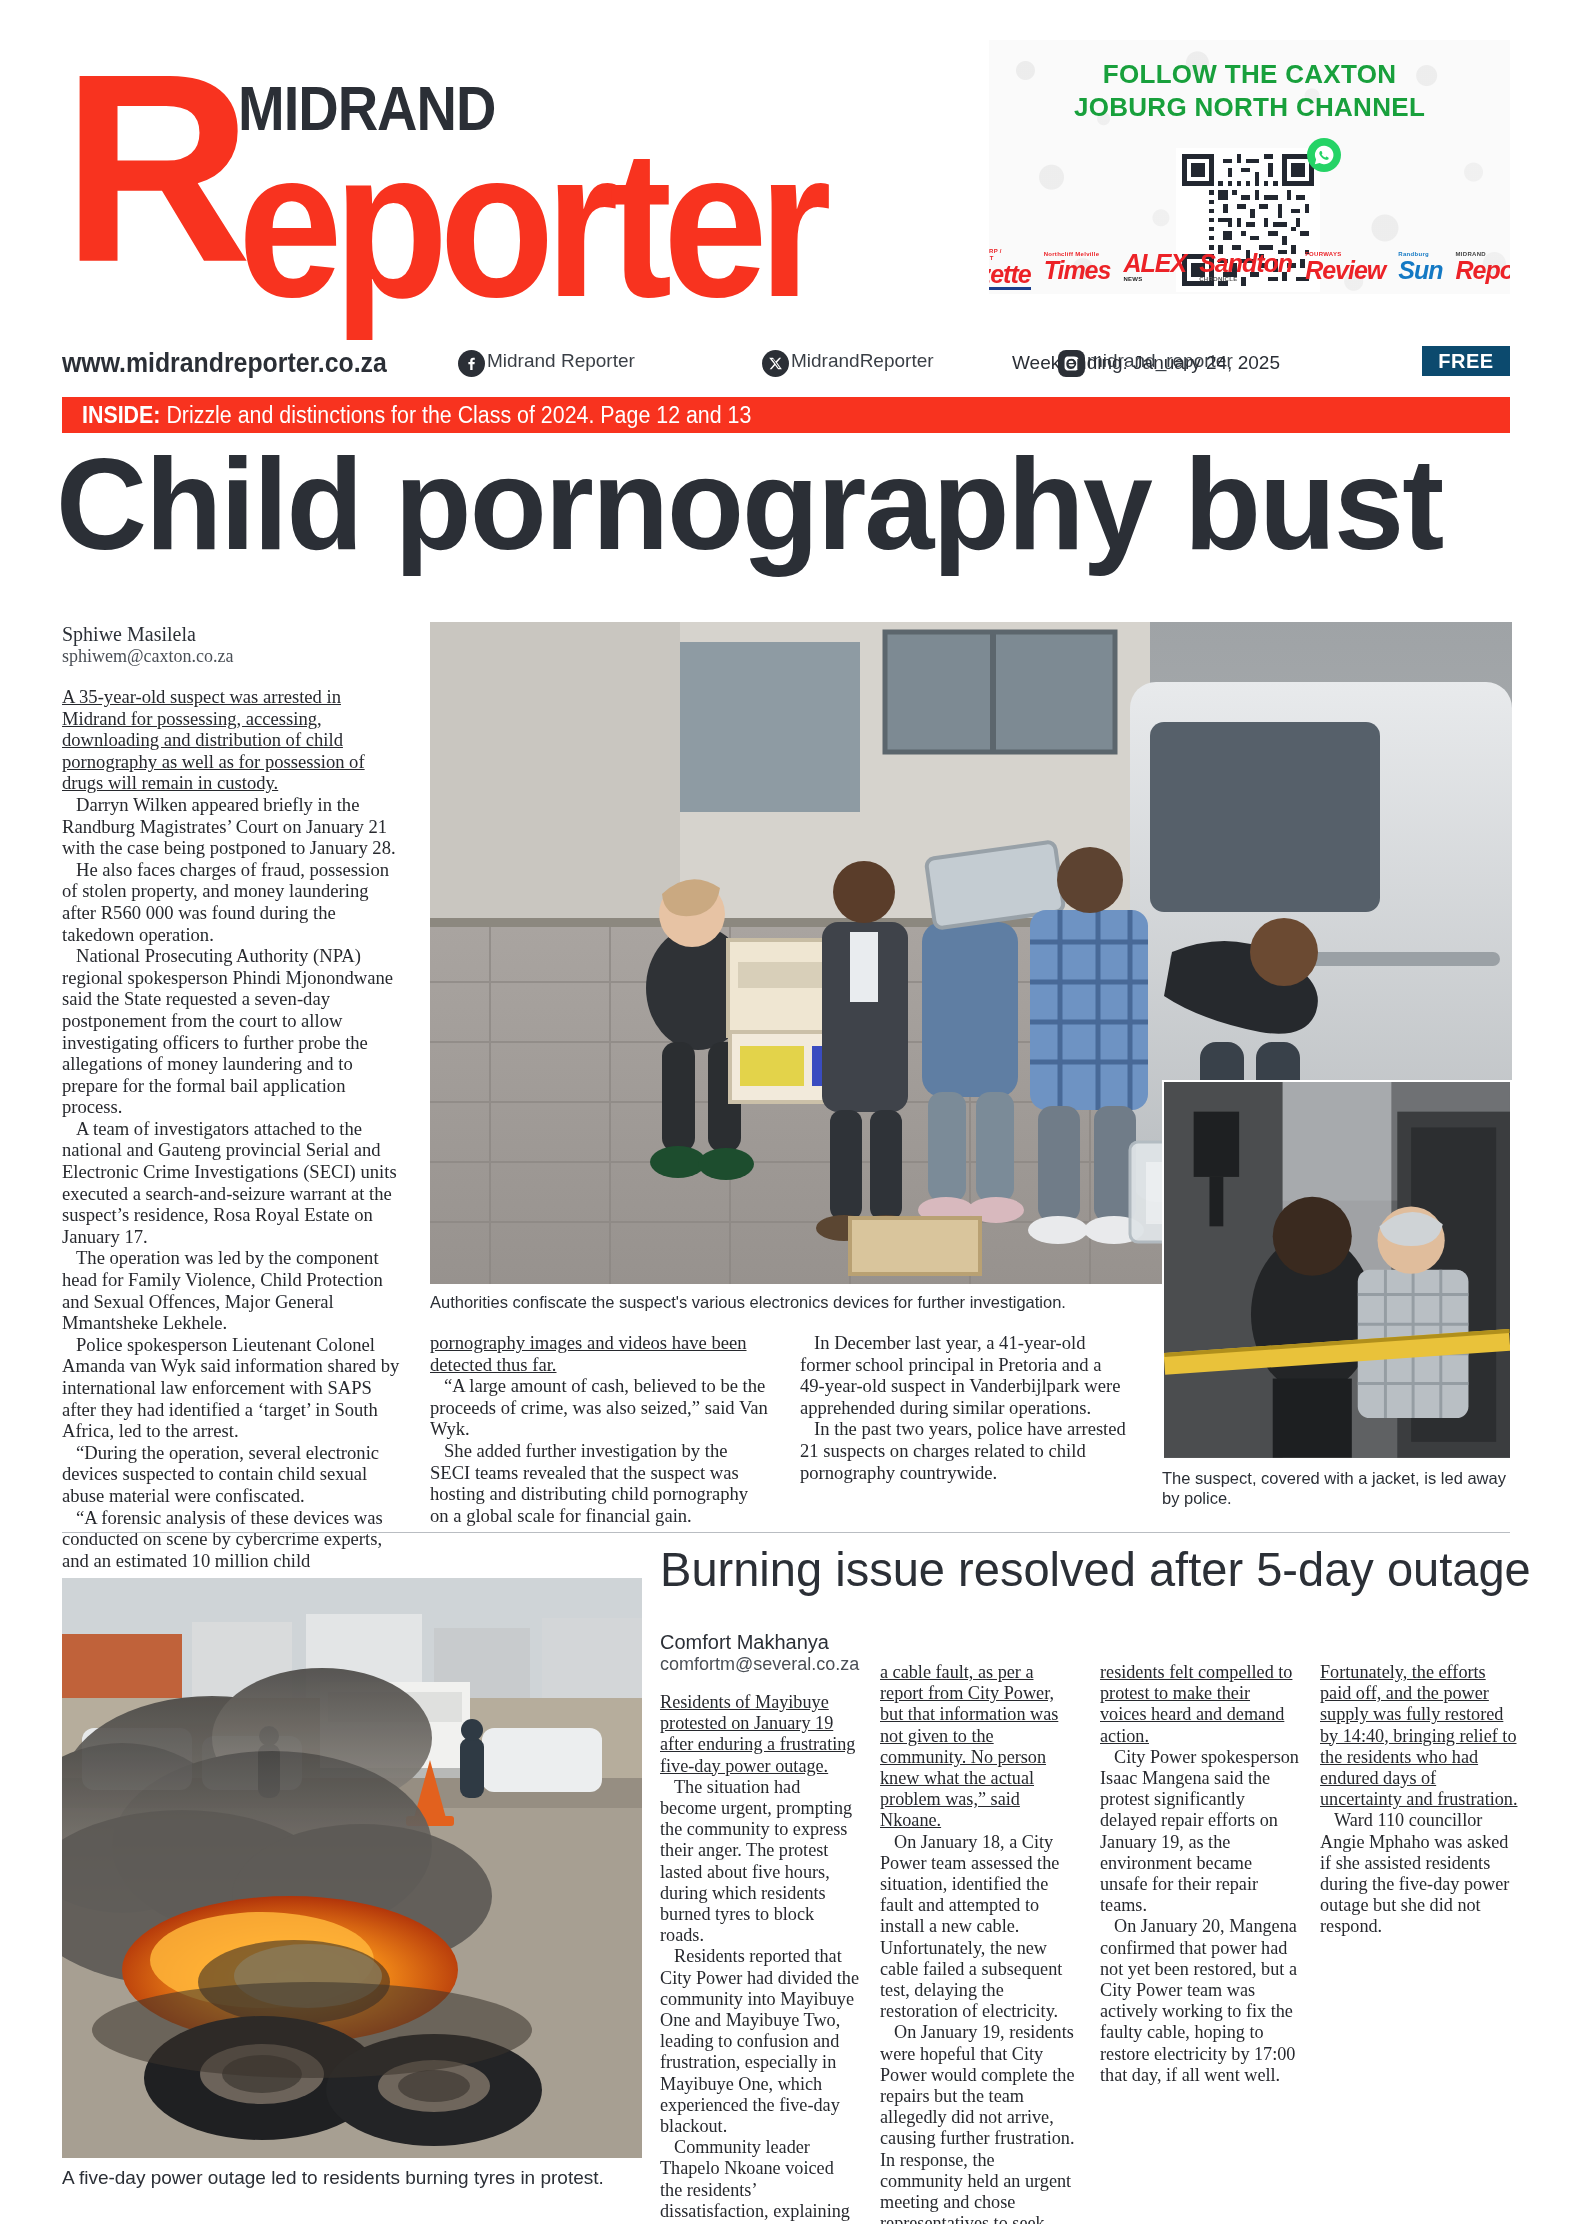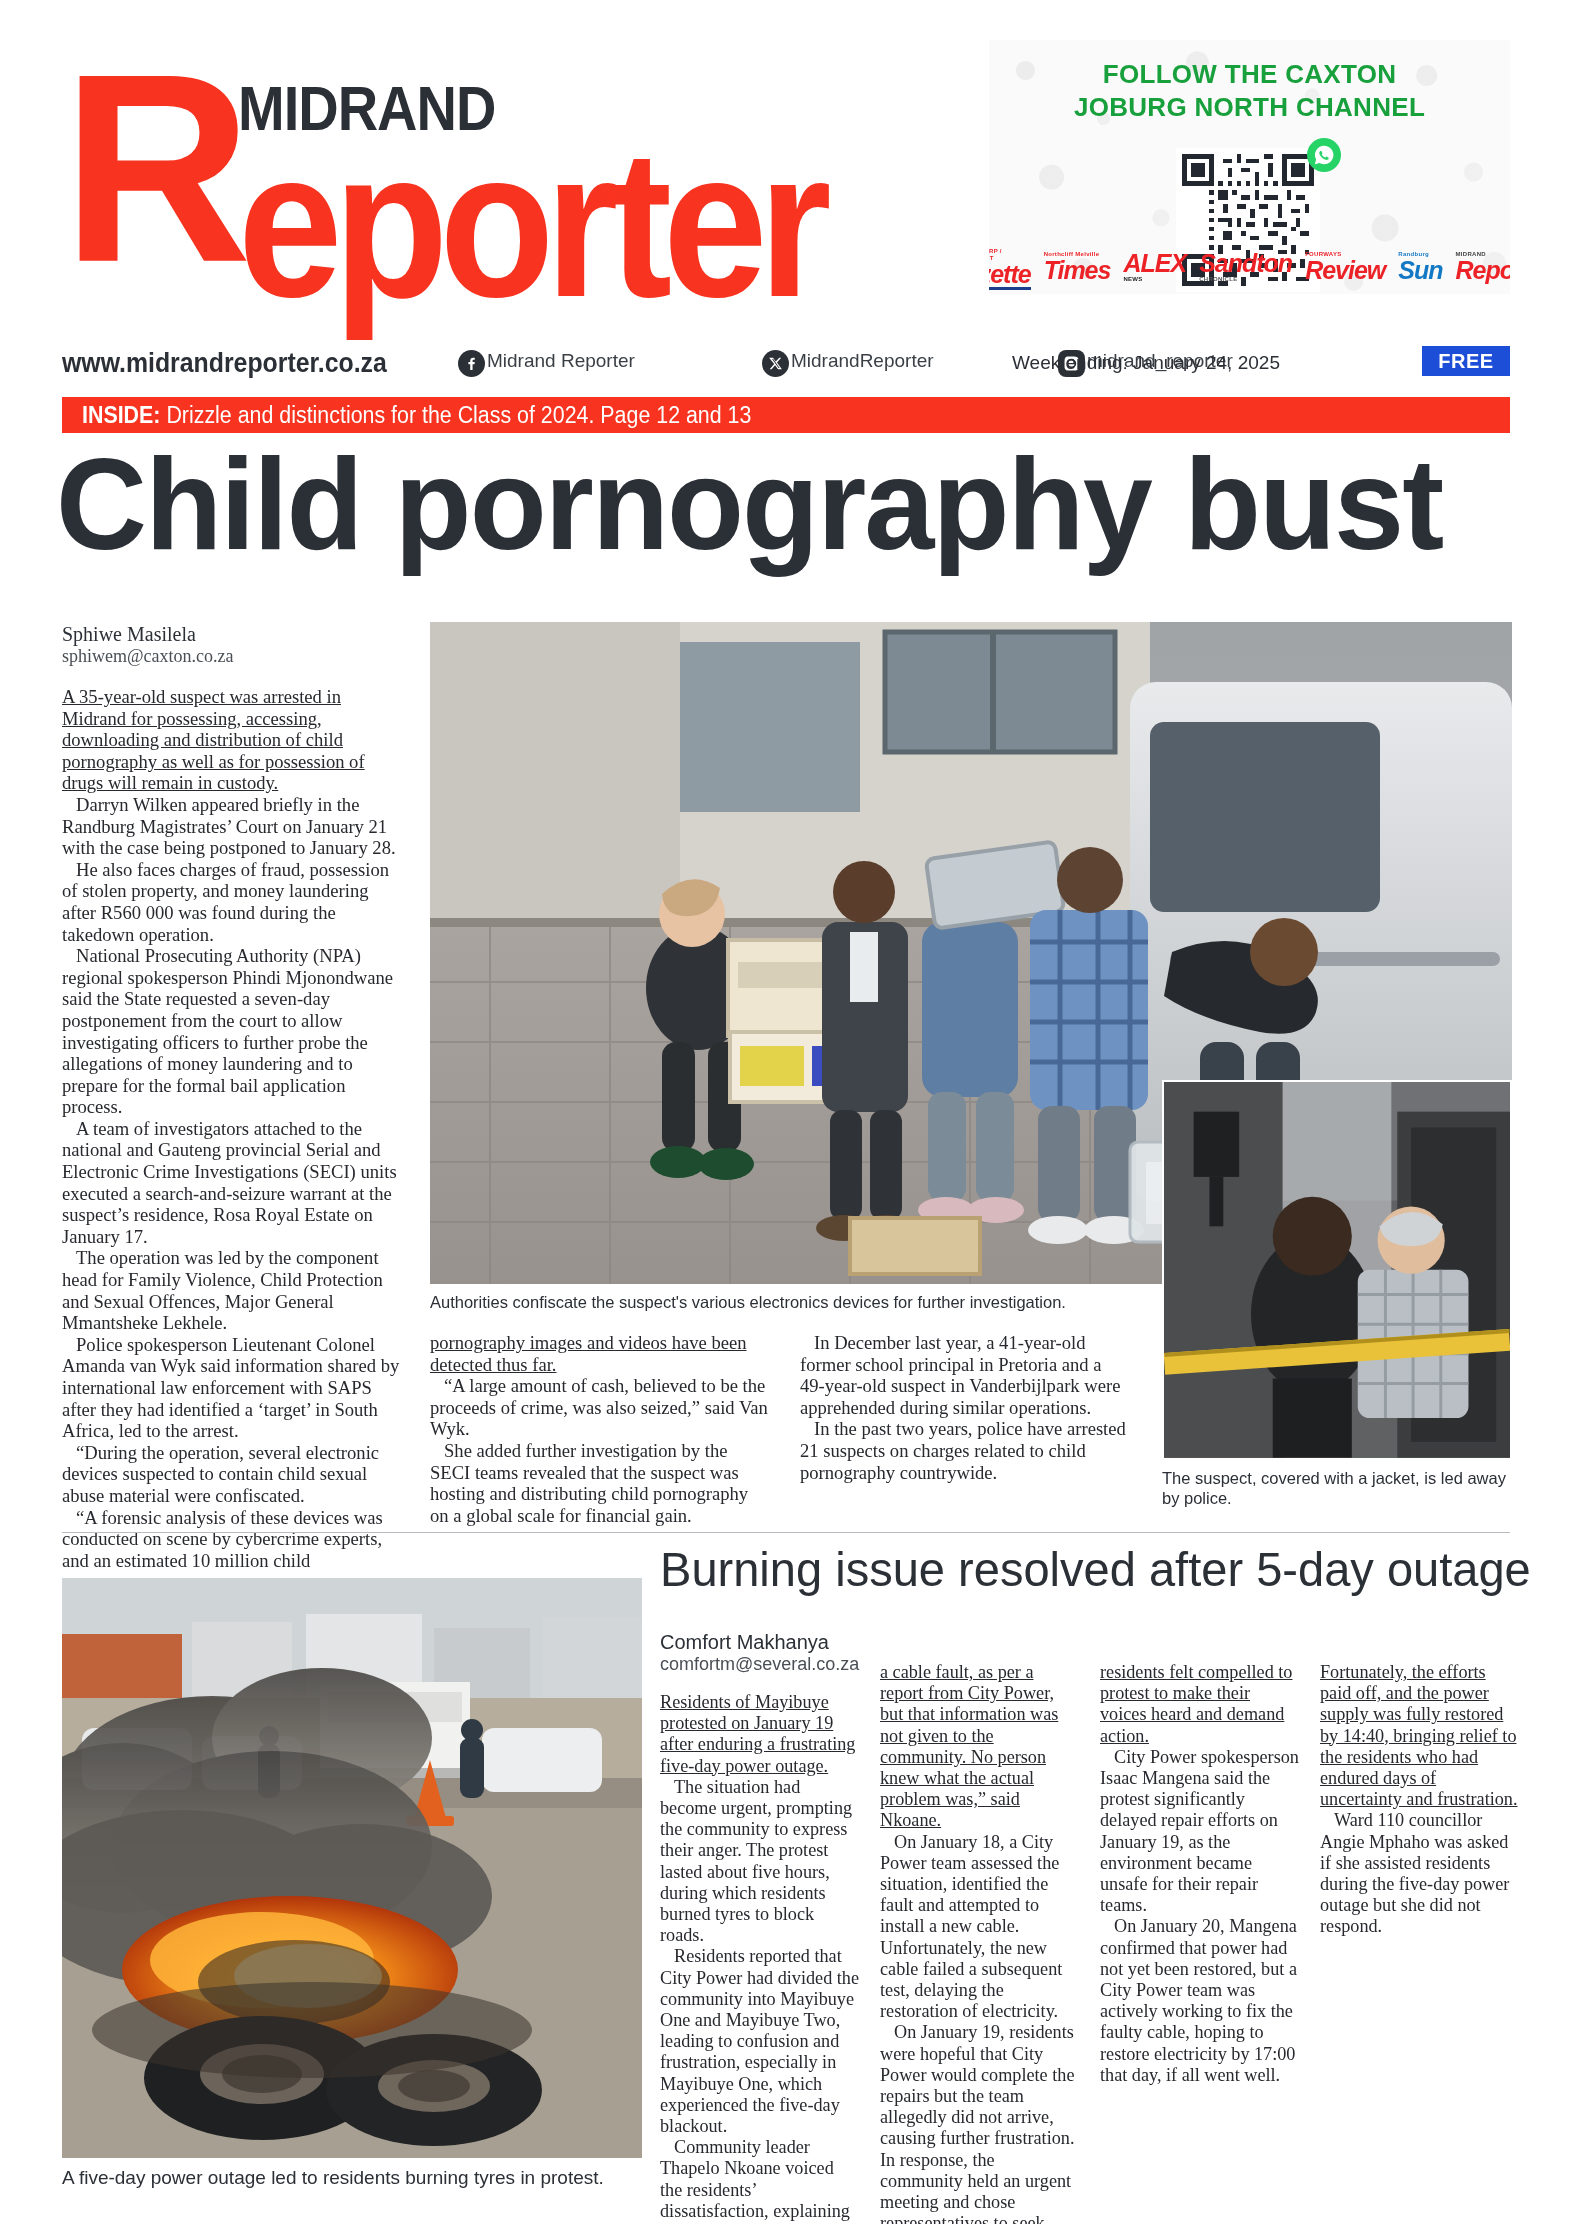--- a/index.html
+++ b/index.html
@@ -99,21 +99,21 @@
     font-weight:bold;font-size:27px;line-height:32px;color:#2b2f36;
     transform:scaleX(.92);transform-origin:left center;
   }
   .soc{position:absolute;display:flex;gap:2px;}
   .soc .glyph{width:27px;height:27px;border-radius:50%;background:#2b2f36;display:flex;align-items:center;justify-content:center;}
   .soc .glyph svg{width:17px;height:17px;fill:#fff;}
   .soc .ig{border-radius:8px;}
   .soc .lbl{font-size:19px;line-height:22px;color:#3a3f46;}
   .weekending{position:absolute;left:950px;top:4px;font-size:19px;line-height:24px;color:#2b2f36;}
   .free-tag{
-    position:absolute;left:1360px;top:-1px;width:88px;height:30px;background:#1d4ed8;
+    position:absolute;left:1360px;top:-1px;width:88px;height:30px;background:#0c4a6e;
     color:#fff;font-weight:bold;font-size:20px;line-height:30px;text-align:center;letter-spacing:.5px;
   }
 
   
   .inside{
     position:absolute;left:62px;top:397px;width:1448px;height:36px;background:#f8331f;
   }
   .inside .txt{
     position:absolute;left:20px;top:4px;color:#fff;font-size:23px;line-height:29px;
     transform:scaleX(.93);transform-origin:left center;white-space:nowrap;

